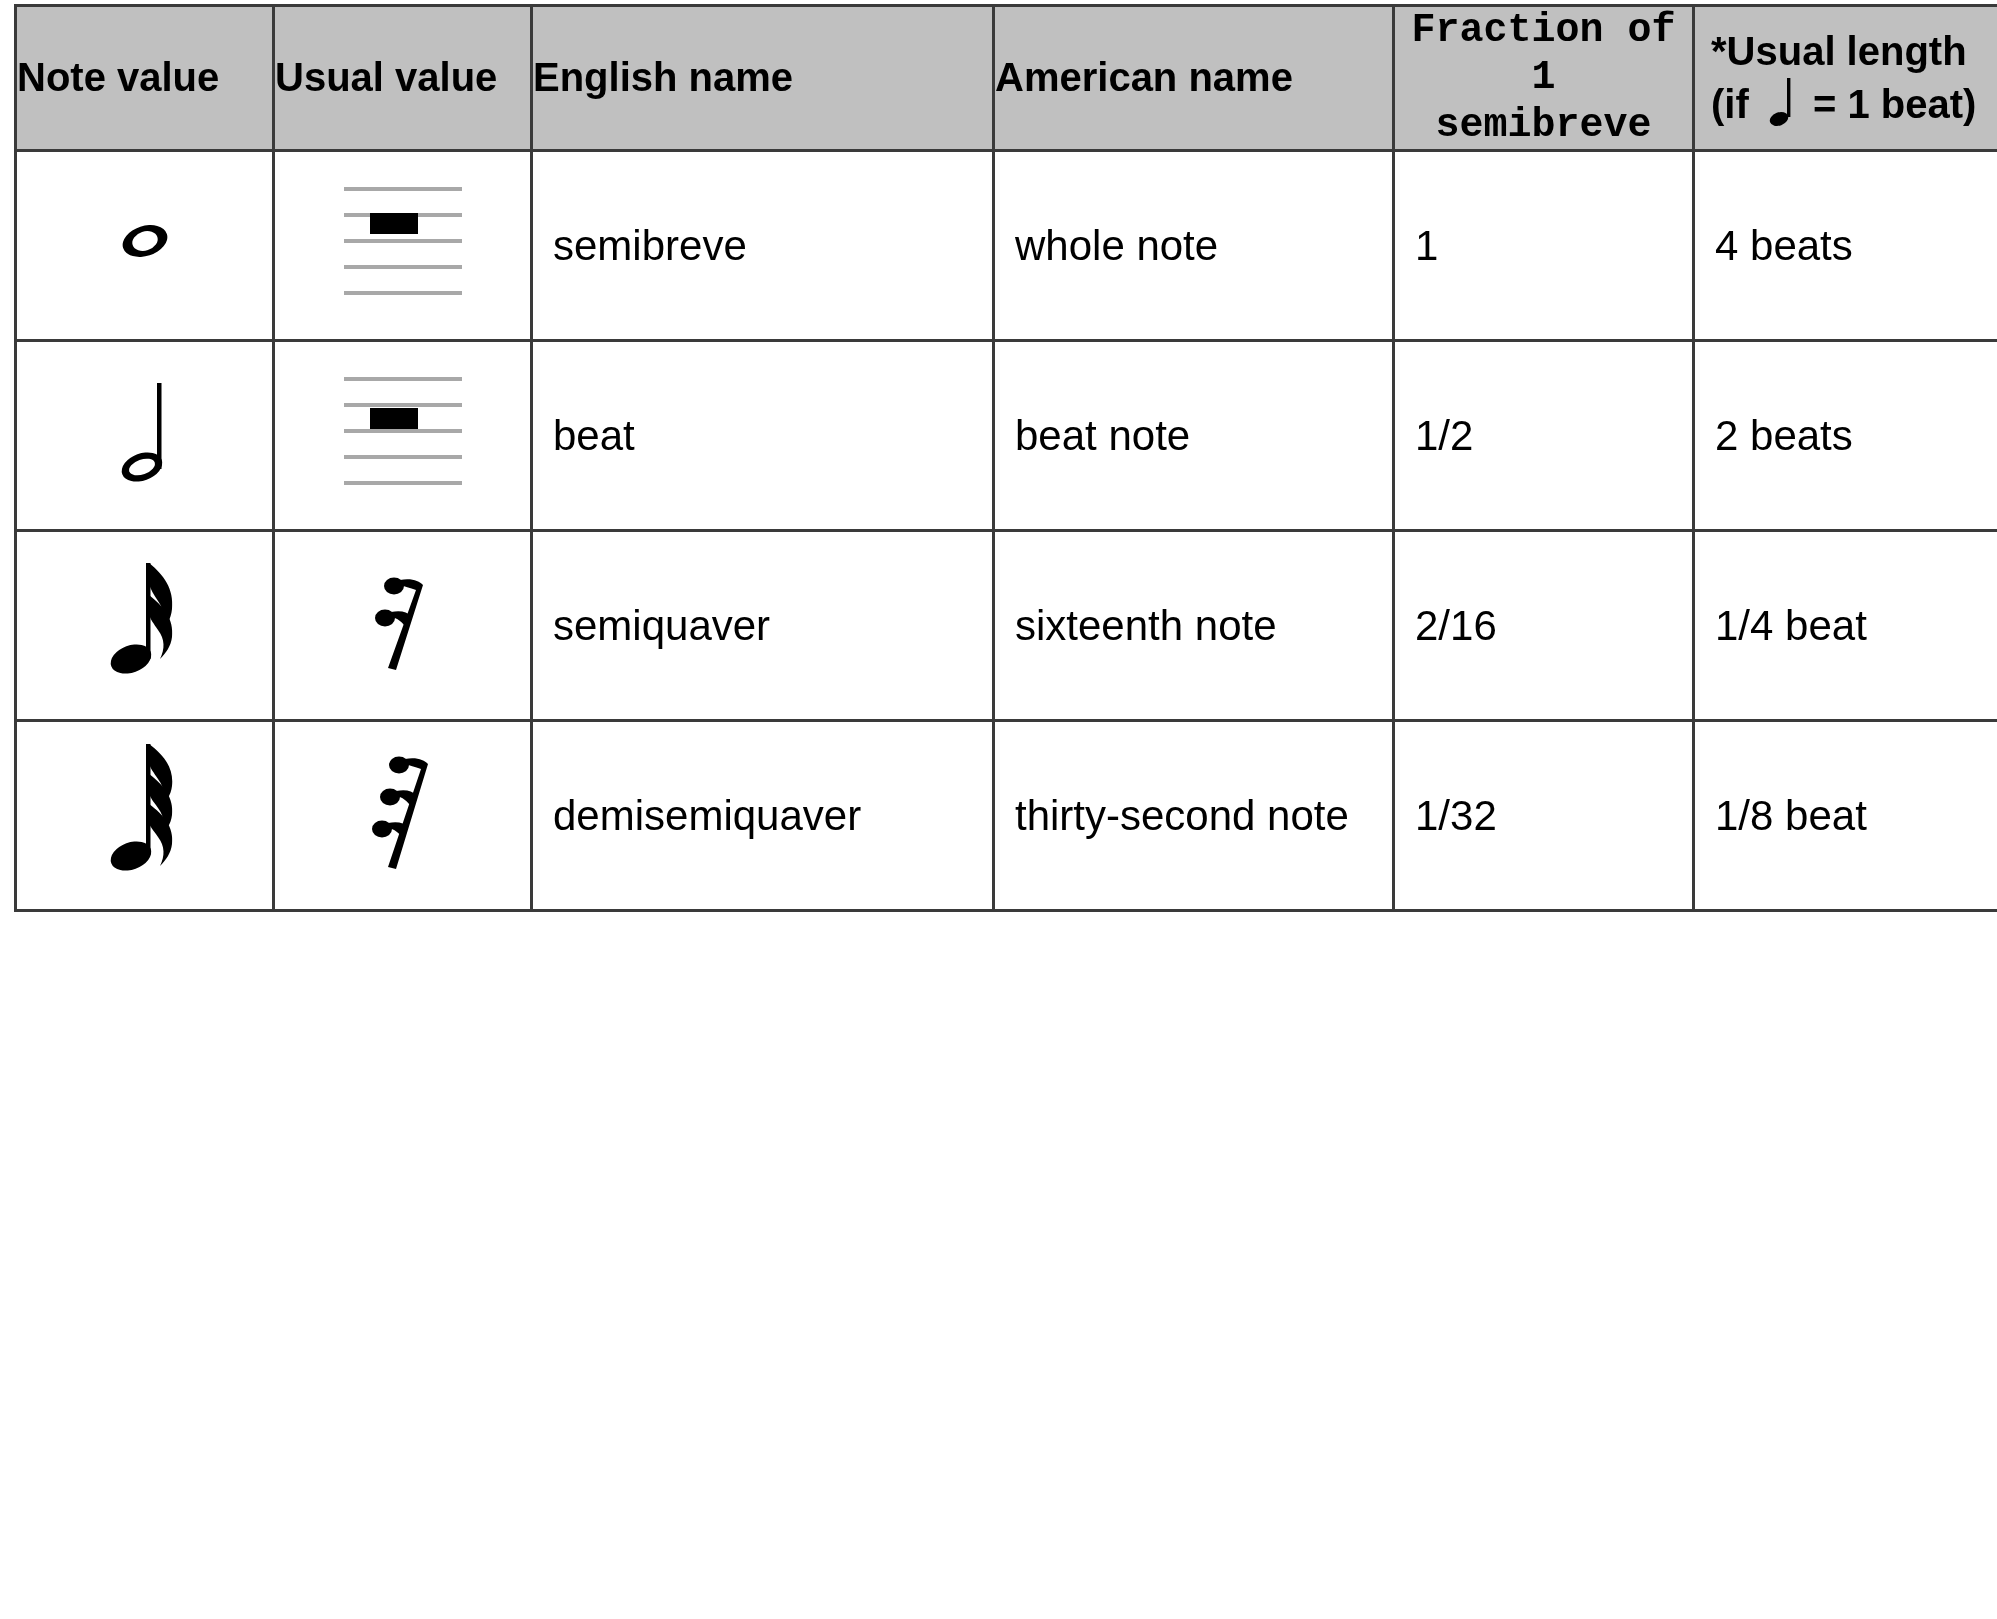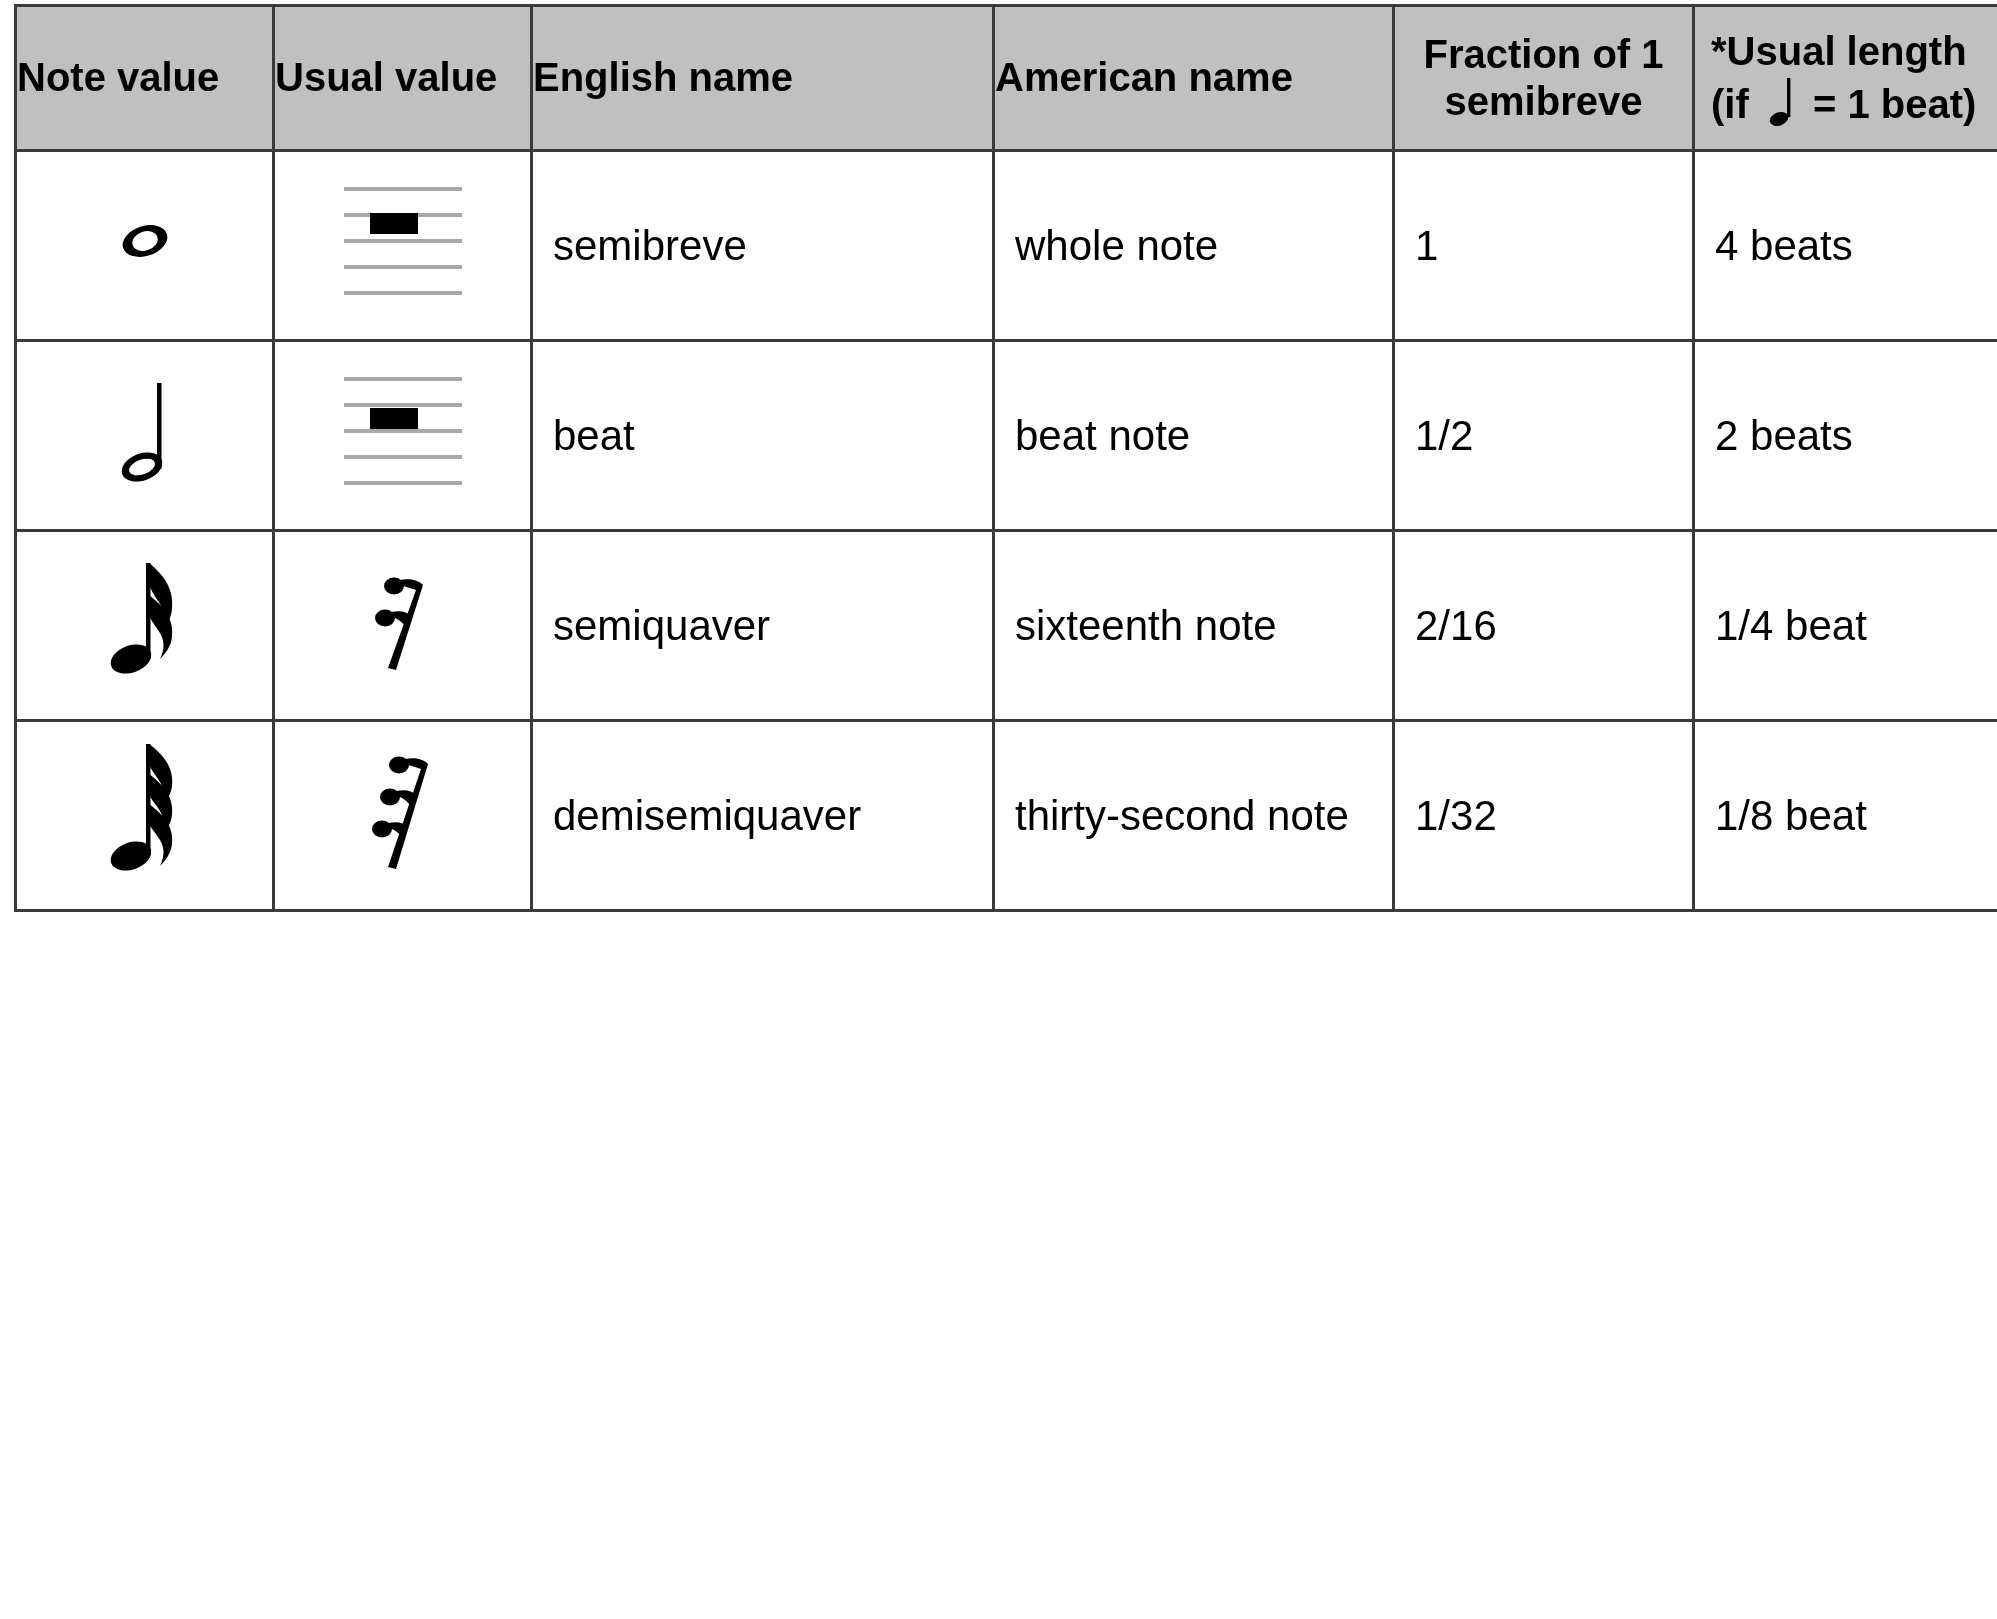--- a/index.html
+++ b/index.html
@@ -38,21 +38,21 @@
     border-bottom: 7px solid #111;
     height: 142px;
     text-align: left;
     font-weight: bold;
     font-size: 40px;
     color: #000;
     line-height: 1.18;
     padding: 10px 0 8px 22px;
     vertical-align: top;
   }
-  thead th.center-wrap { text-align: center; padding-left: 8px; padding-right: 8px; }
+  thead th.center-wrap { text-align: center; padding-left: 8px; padding-right: 8px; font-family: Liberation Mono, monospace; }
 
   .hdr-line2 { display:block; }
   .hdr-beatline { display:block; white-space: nowrap; }
 
   
   col.c-note { width: 258px; }
   col.c-rest { width: 258px; }
   col.c-eng  { width: 462px; }
   col.c-amer { width: 400px; }
   col.c-frac { width: 300px; }

